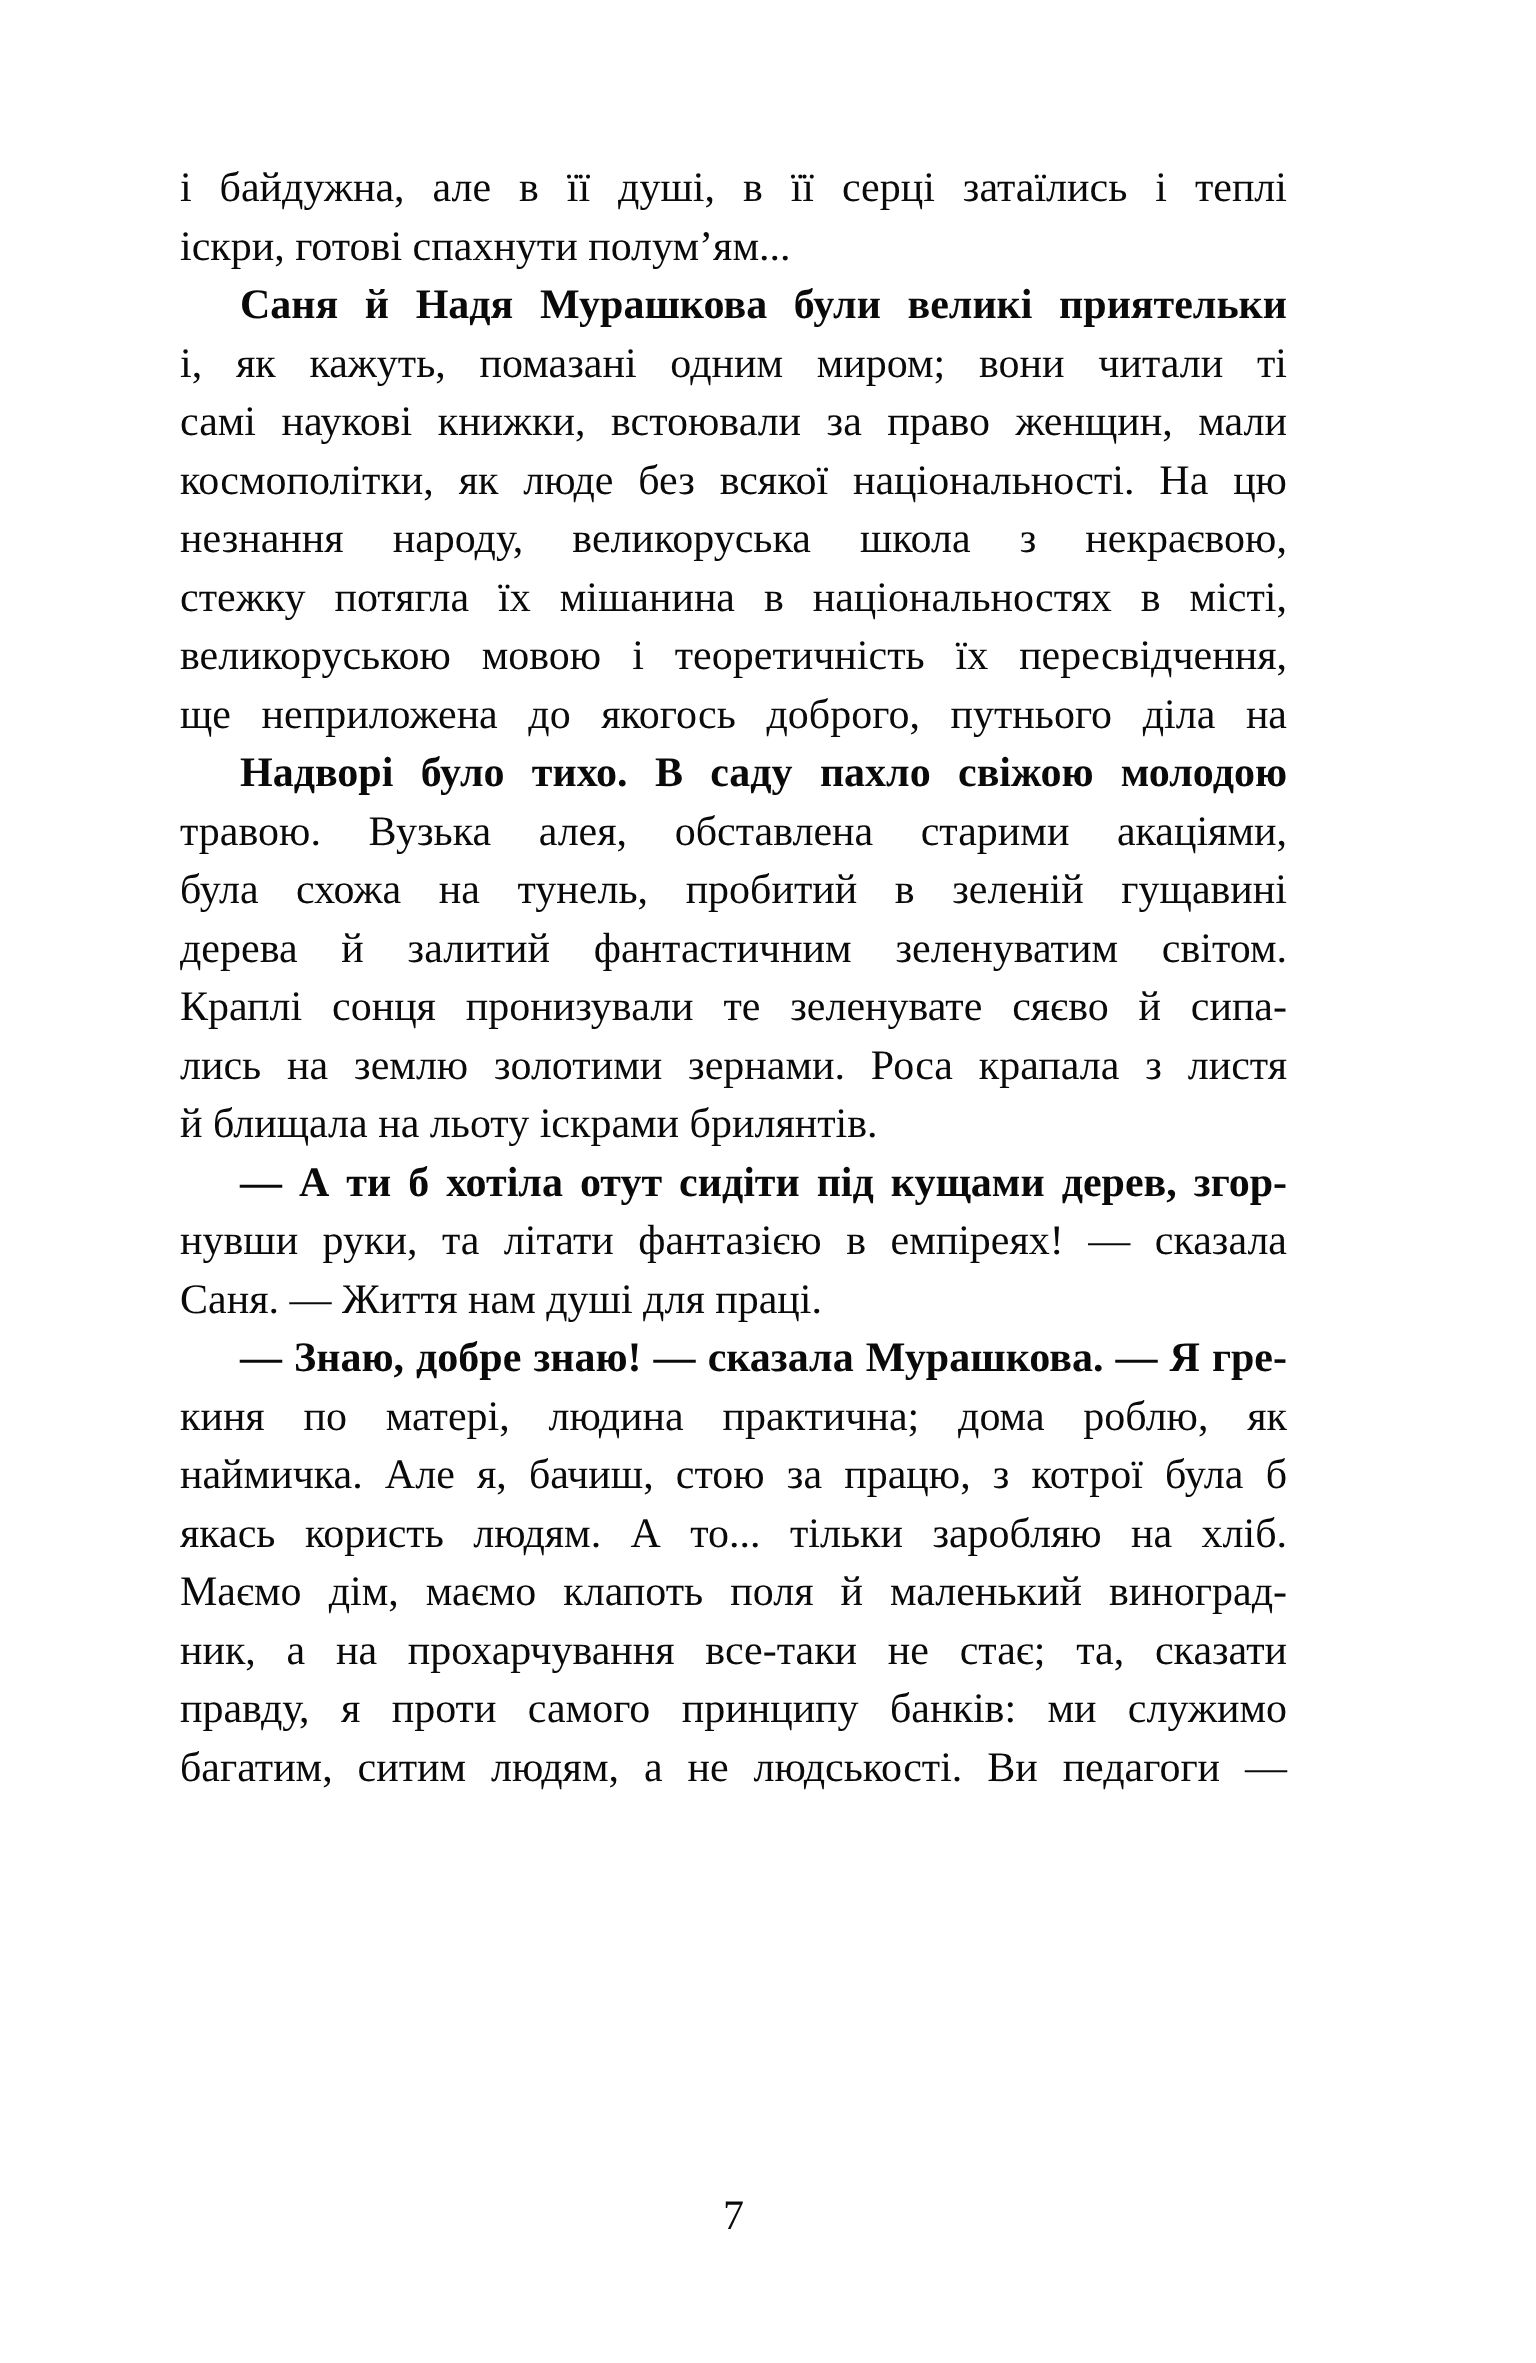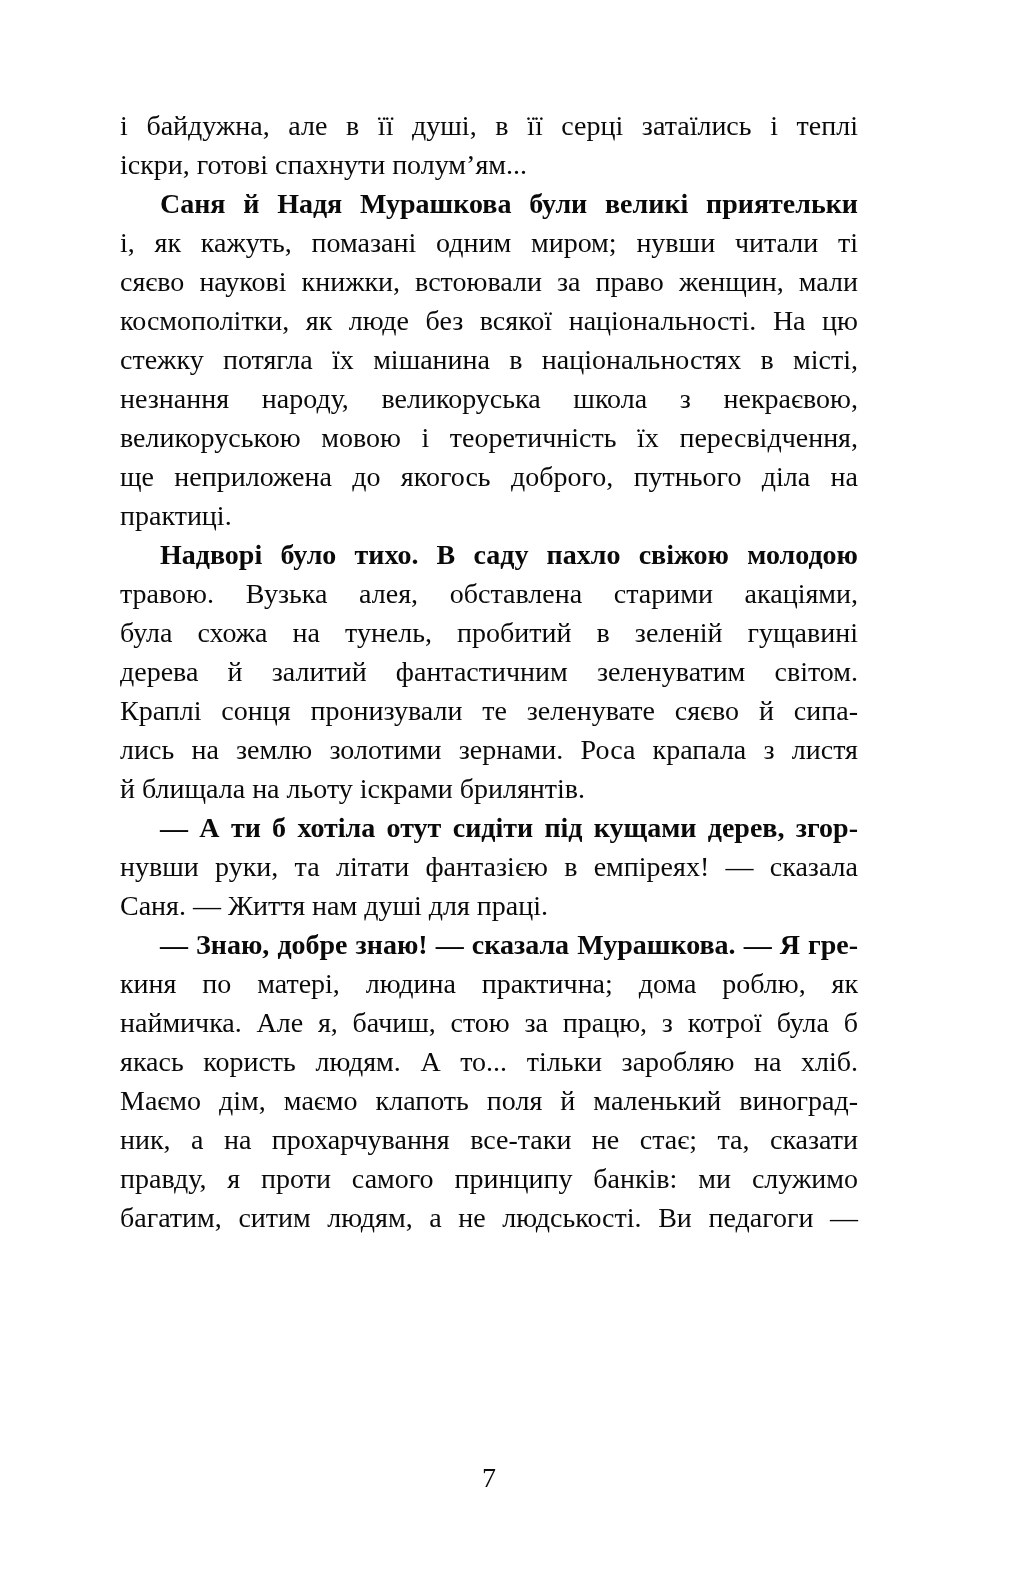--- a/index.html
+++ b/index.html
@@ -55,28 +55,27 @@
 <body>
 
 <div class="page" style="color: rgb(10, 10, 10); background: rgb(255, 255, 255);">
   <div class="text-block" id="text-block">
       <p class="para">
         <span class="line">і байдужна, але в її душі, в її серці затаїлись і теплі</span>
         <span class="line para-end">іскри, готові спахнути полум’ям...</span>
       </p>
       <p class="para">
         <span class="line first-indent">Саня й Надя Мурашкова були великі приятельки</span>
-        <span class="line">і, як кажуть, помазані одним миром; нувши читали ті</span>
-        <span class="line">сяєво наукові книжки, встоювали за право женщин, мали</span>
+        <span class="line">і, як кажуть, помазані одним миром; вони читали ті</span>
+        <span class="line">самі наукові книжки, встоювали за право женщин, мали</span>
         <span class="line">космополітки, як люде без всякої національності. На цю</span>
+        <span class="line">незнання народу, великоруська школа з некраєвою,</span>
         <span class="line">стежку потягла їх мішанина в національностях в місті,</span>
-        <span class="line">незнання народу, великоруська школа з некраєвою,</span>
         <span class="line">великоруською мовою і теоретичність їх пересвідчення,</span>
         <span class="line">ще неприложена до якогось доброго, путнього діла на</span>
-        <span class="line para-end">практиці.</span>
       </p>
       <p class="para">
         <span class="line first-indent">Надворі було тихо. В саду пахло свіжою молодою</span>
         <span class="line">травою. Вузька алея, обставлена старими акаціями,</span>
         <span class="line">була схожа на тунель, пробитий в зеленій гущавині</span>
         <span class="line">дерева й залитий фантастичним зеленуватим світом.</span>
         <span class="line">Краплі сонця пронизували те зеленувате сяєво й сипа-</span>
         <span class="line">лись на землю золотими зернами. Роса крапала з листя</span>
         <span class="line para-end">й блищала на льоту іскрами брилянтів.</span>
       </p>

